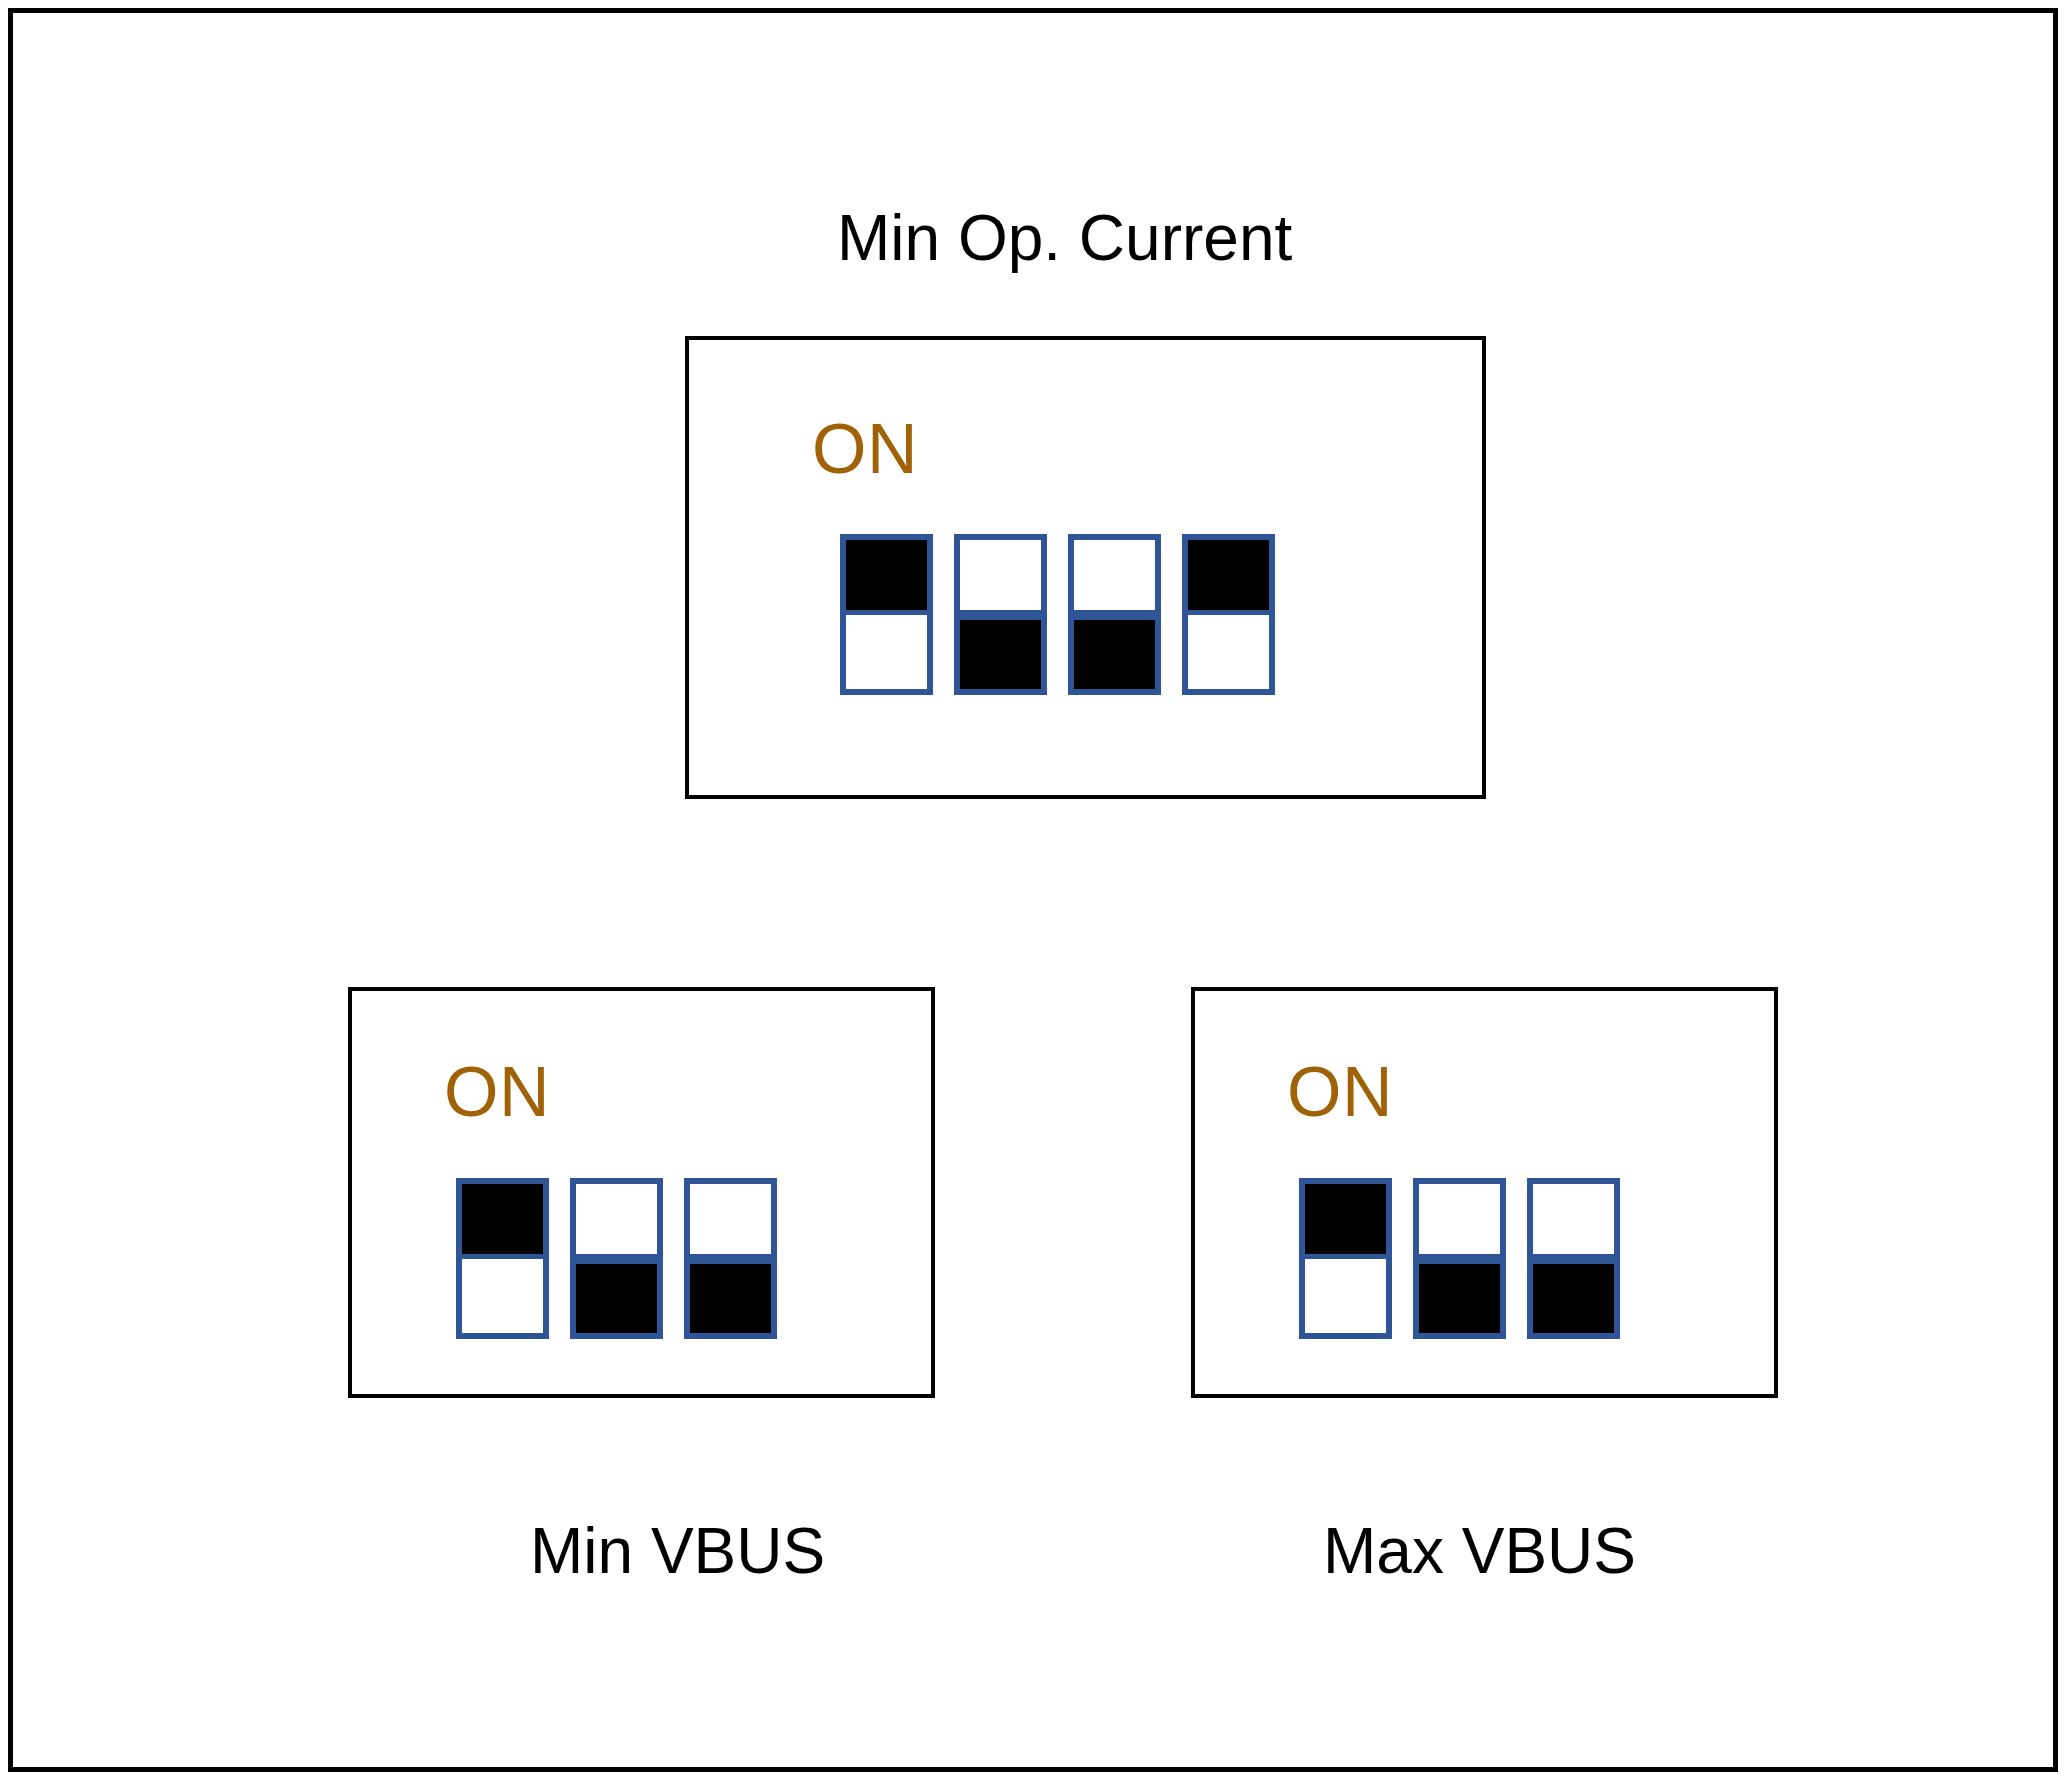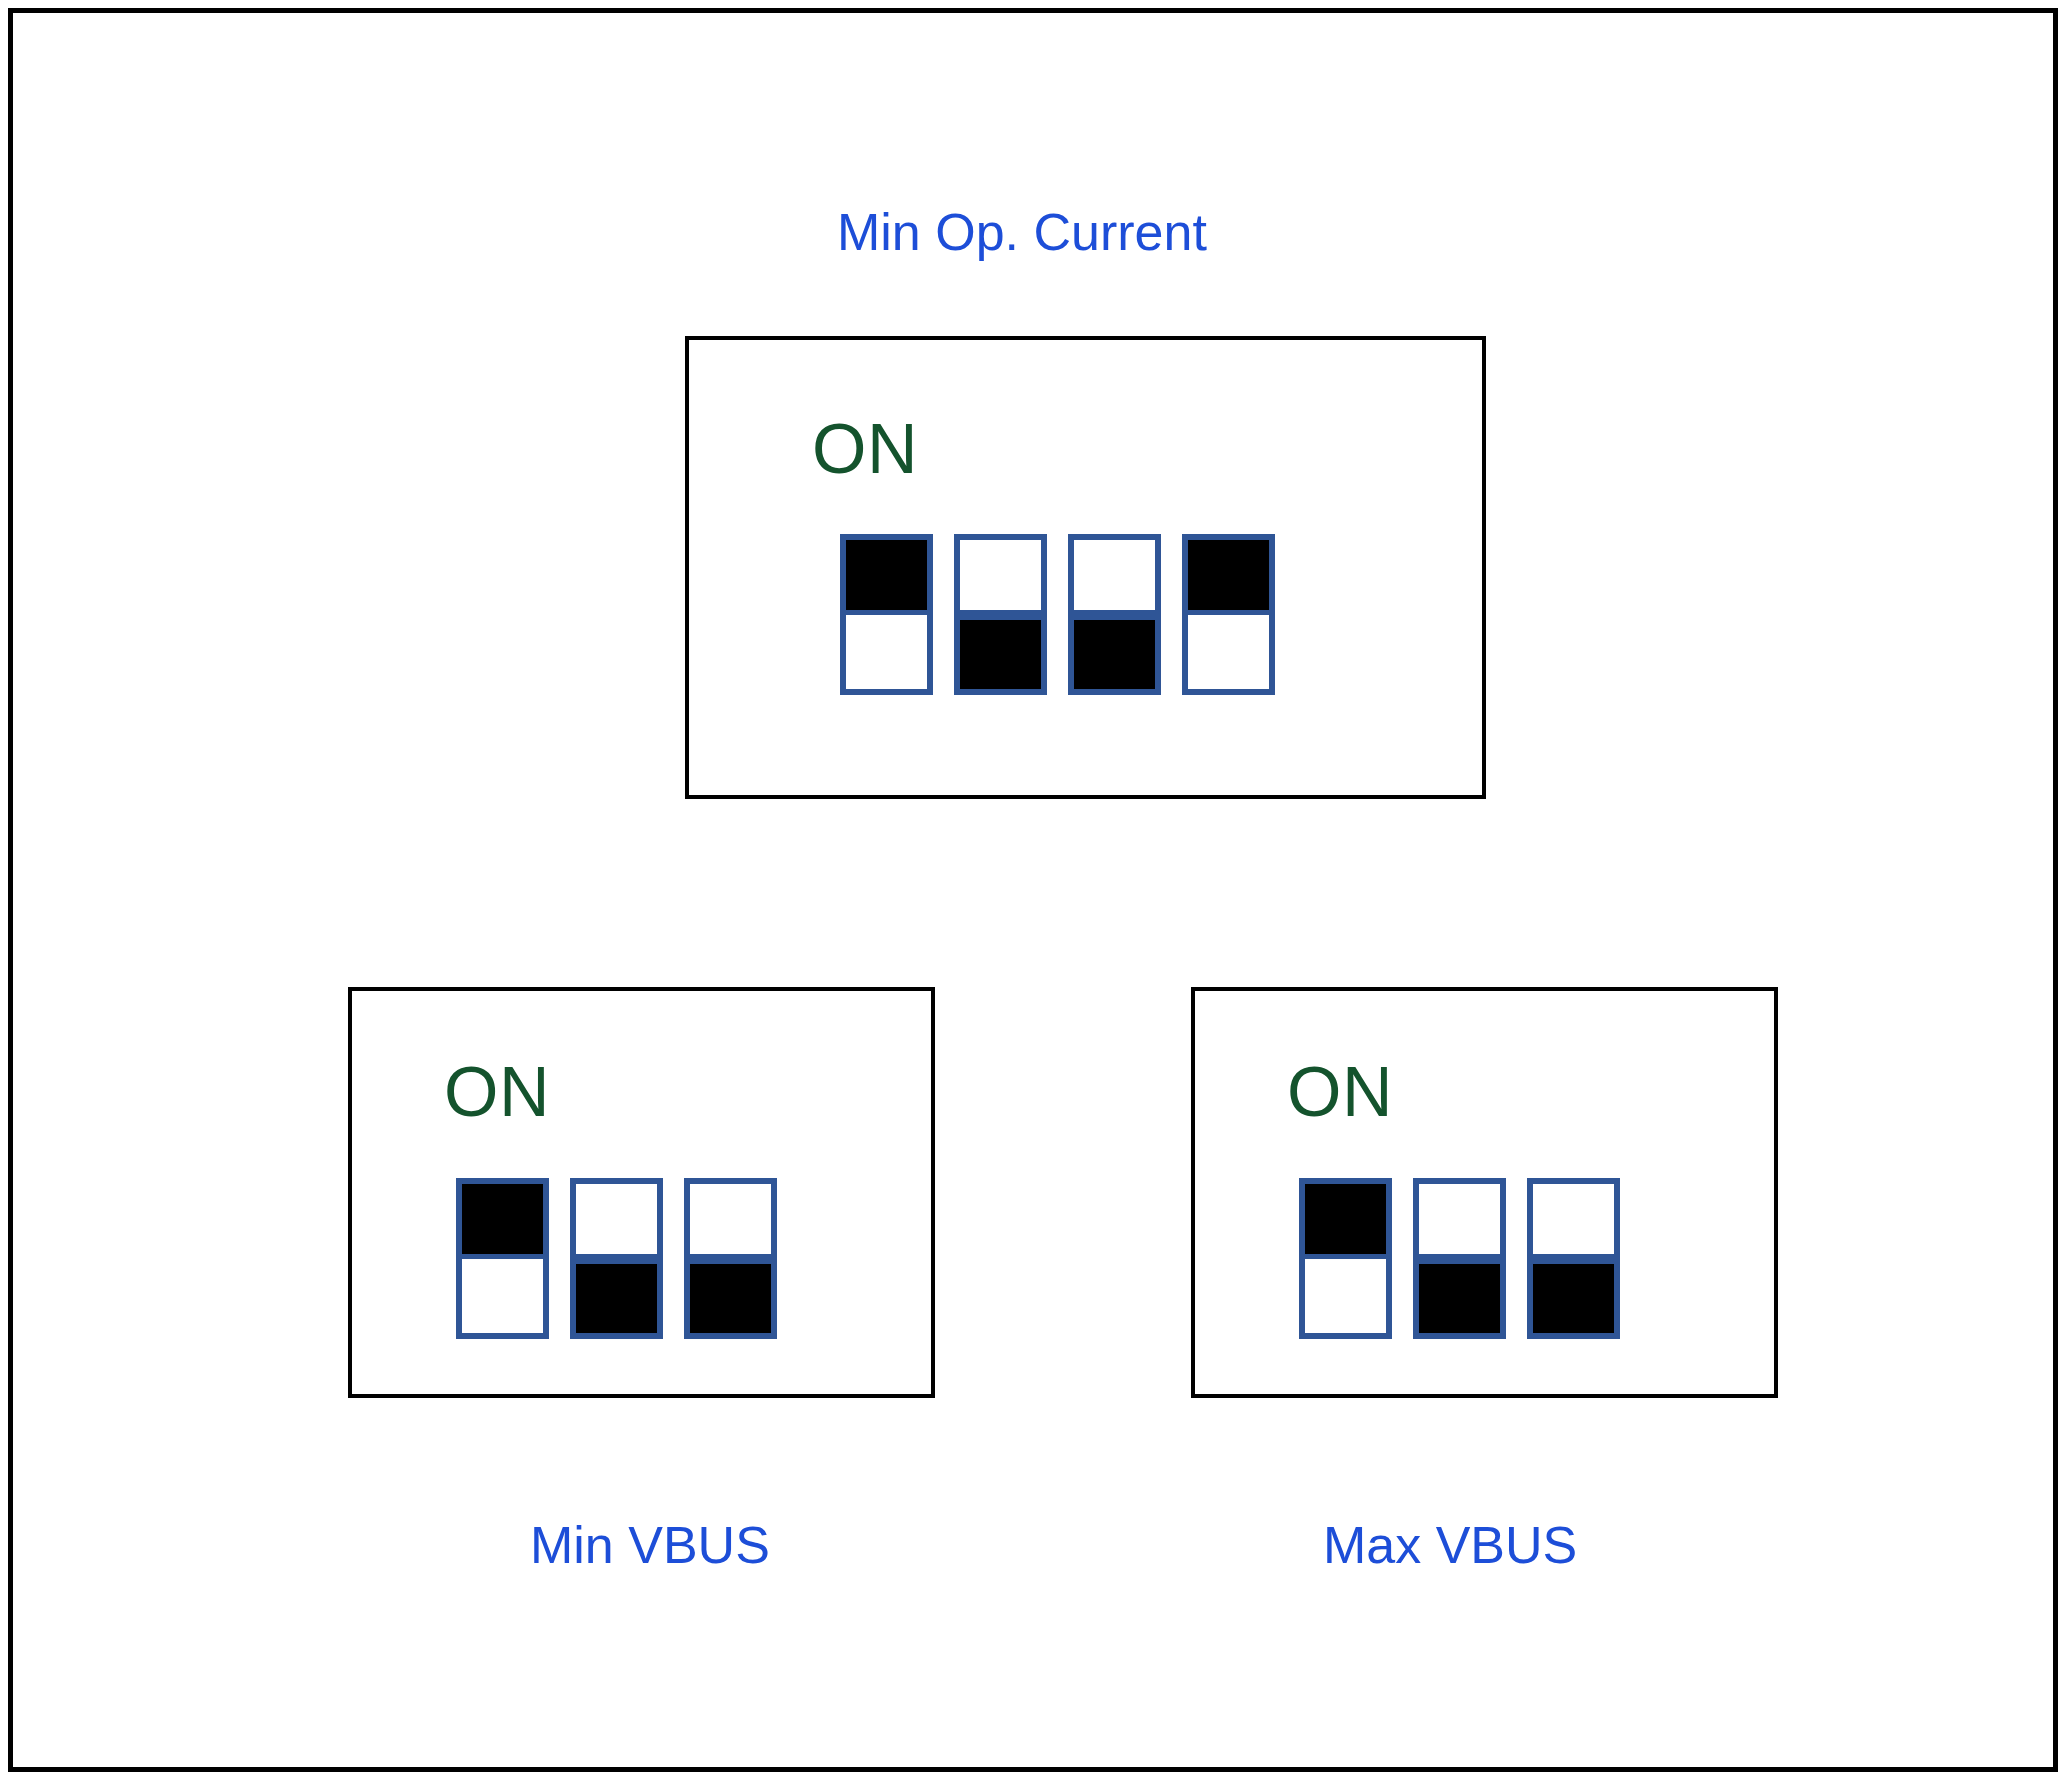--- a/index.html
+++ b/index.html
@@ -32,21 +32,21 @@
   
   .bank {
     position: absolute;
     border: 4.7px solid #000000;
     box-sizing: border-box;
     background: #ffffff;
   }
   .bank-on-label {
     position: absolute;
     font-size: 70px;
-    color: #14532d;
+    color: #a16207;
     letter-spacing: 0.5px;
     line-height: 1;
     white-space: nowrap;
   }
   .switch-row {
     position: absolute;
     display: flex;
     align-items: flex-start;
   }
 
@@ -77,22 +77,22 @@
   .dip-half.bottom.filled {
     border-top: 5.7px solid #2F5596;
   }
   .dip-half.top:not(.filled) {
     border-bottom: 5.7px solid #2F5596;
   }
 
   
   .caption {
     position: absolute;
-    font-size: 52px;
-    color: #1d4ed8;
+    font-size: 64px;
+    color: #000000;
     white-space: nowrap;
     line-height: 1;
   }
 </style>
 </head>
 <body>
 
 <div id="canvas">
 
   <div class="outer-frame"></div>

